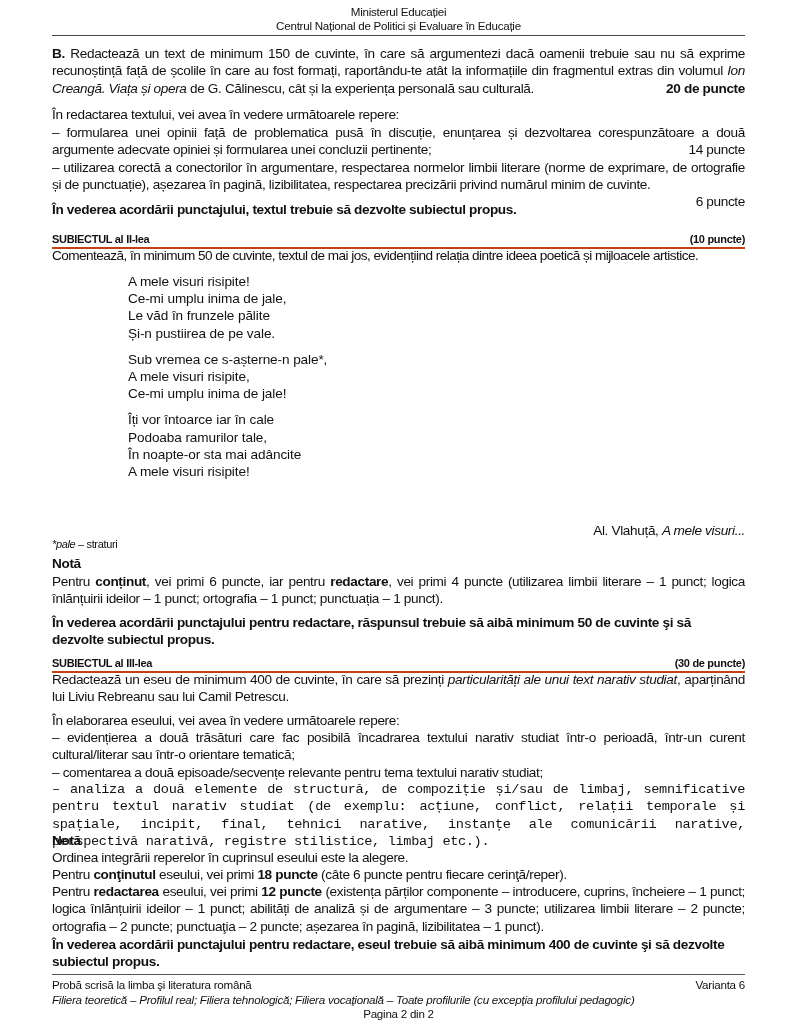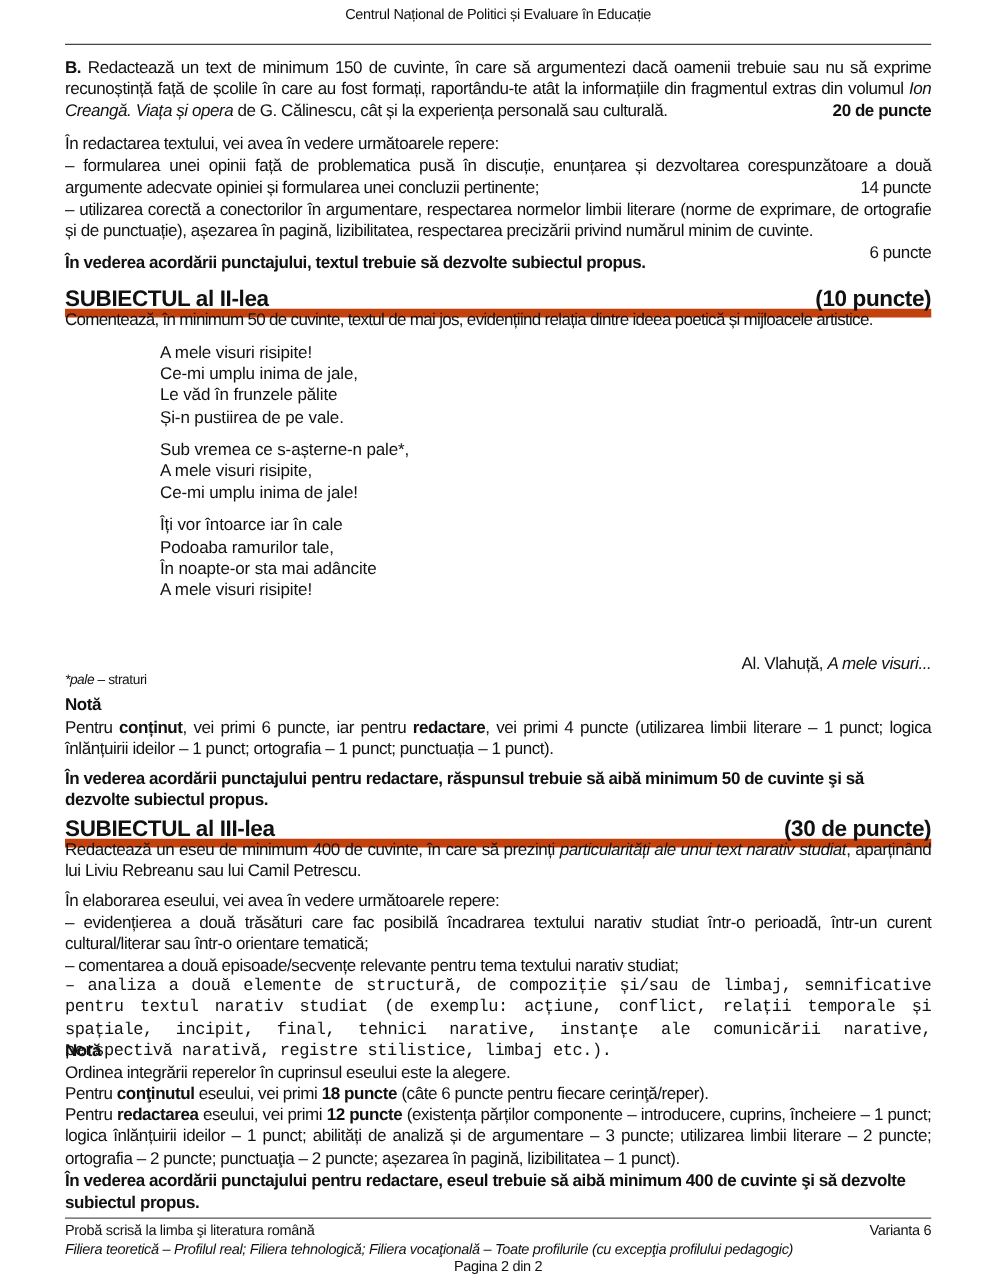--- a/index.html
+++ b/index.html
@@ -8,36 +8,37 @@
   .page { position: absolute; left: 52px; width: 693px; top: 0; }
   .hdr { position: absolute; left: 0; width: 693px; top: 5px; text-align: center;
          font-size: 11.6px; line-height: 14px; font-stretch: condensed; letter-spacing: -0.25px; }
   .hdr-rule { position: absolute; left: 0; width: 693px; top: 35px; border-top: 1px solid #444; }
   .p { position: absolute; left: 0; width: 693px; font-size: 13.6px; line-height: 17.4px;
        text-align: justify; letter-spacing: -0.35px; }
   .p.nj { text-align: left; }
   .right { float: right; }
   .b { font-weight: bold; }
   .i { font-style: italic; }
-  .sub-head { position: absolute; left: 0; width: 693px; font-size: 18px; font-weight: bold;
-              border-bottom: 7px solid #c2410c; line-height: 16px; letter-spacing: -0.3px; }
+  .sub-head { position: absolute; left: 0; width: 693px; font-size: 11px; font-weight: bold;
+              border-bottom: 2px solid #c2410c; line-height: 16px; letter-spacing: -0.3px; }
   .sub-head .pts { float: right; }
   .poem { position: absolute; left: 76px; font-size: 13.6px; line-height: 17.2px; letter-spacing: -0.1px; }
   .stanza { margin-bottom: 9px; }
   .center { text-align: center; }
   .ftr-rule { position: absolute; left: 0; width: 693px; top: 974px; border-top: 1.5px solid #555; }
   .ftr { position: absolute; left: 0; width: 693px; font-size: 11.6px; line-height: 14.5px; letter-spacing: -0.25px; }
   .cond { letter-spacing: -0.55px; }
 </style>
 </head>
 <body>
 
 <div class="page">
 
   <div class="hdr">
+    <div>Ministerul Educației</div>
     <div>Centrul Național de Politici și Evaluare în Educație</div>
   </div>
   <div class="hdr-rule"></div>
 
   <div class="p" style="top:45px;">
     <span class="b">B.</span><span> Redactează un text de minimum 150 de cuvinte, în care să argumentezi dacă oamenii trebuie sau nu să exprime recunoștință față de școlile în care au fost formați, raportându-te atât la informațiile din fragmentul extras din volumul </span><span class="i">Ion Creangă. Viața și opera</span><span> de G. Călinescu, cât și la experiența personală sau culturală.</span><span class="right b">20 de puncte</span>
   </div>
 
   <div class="p nj" style="top:106px;">În redactarea textului, vei avea în vedere următoarele repere:</div>
   <div class="p" style="top:123.5px;">

